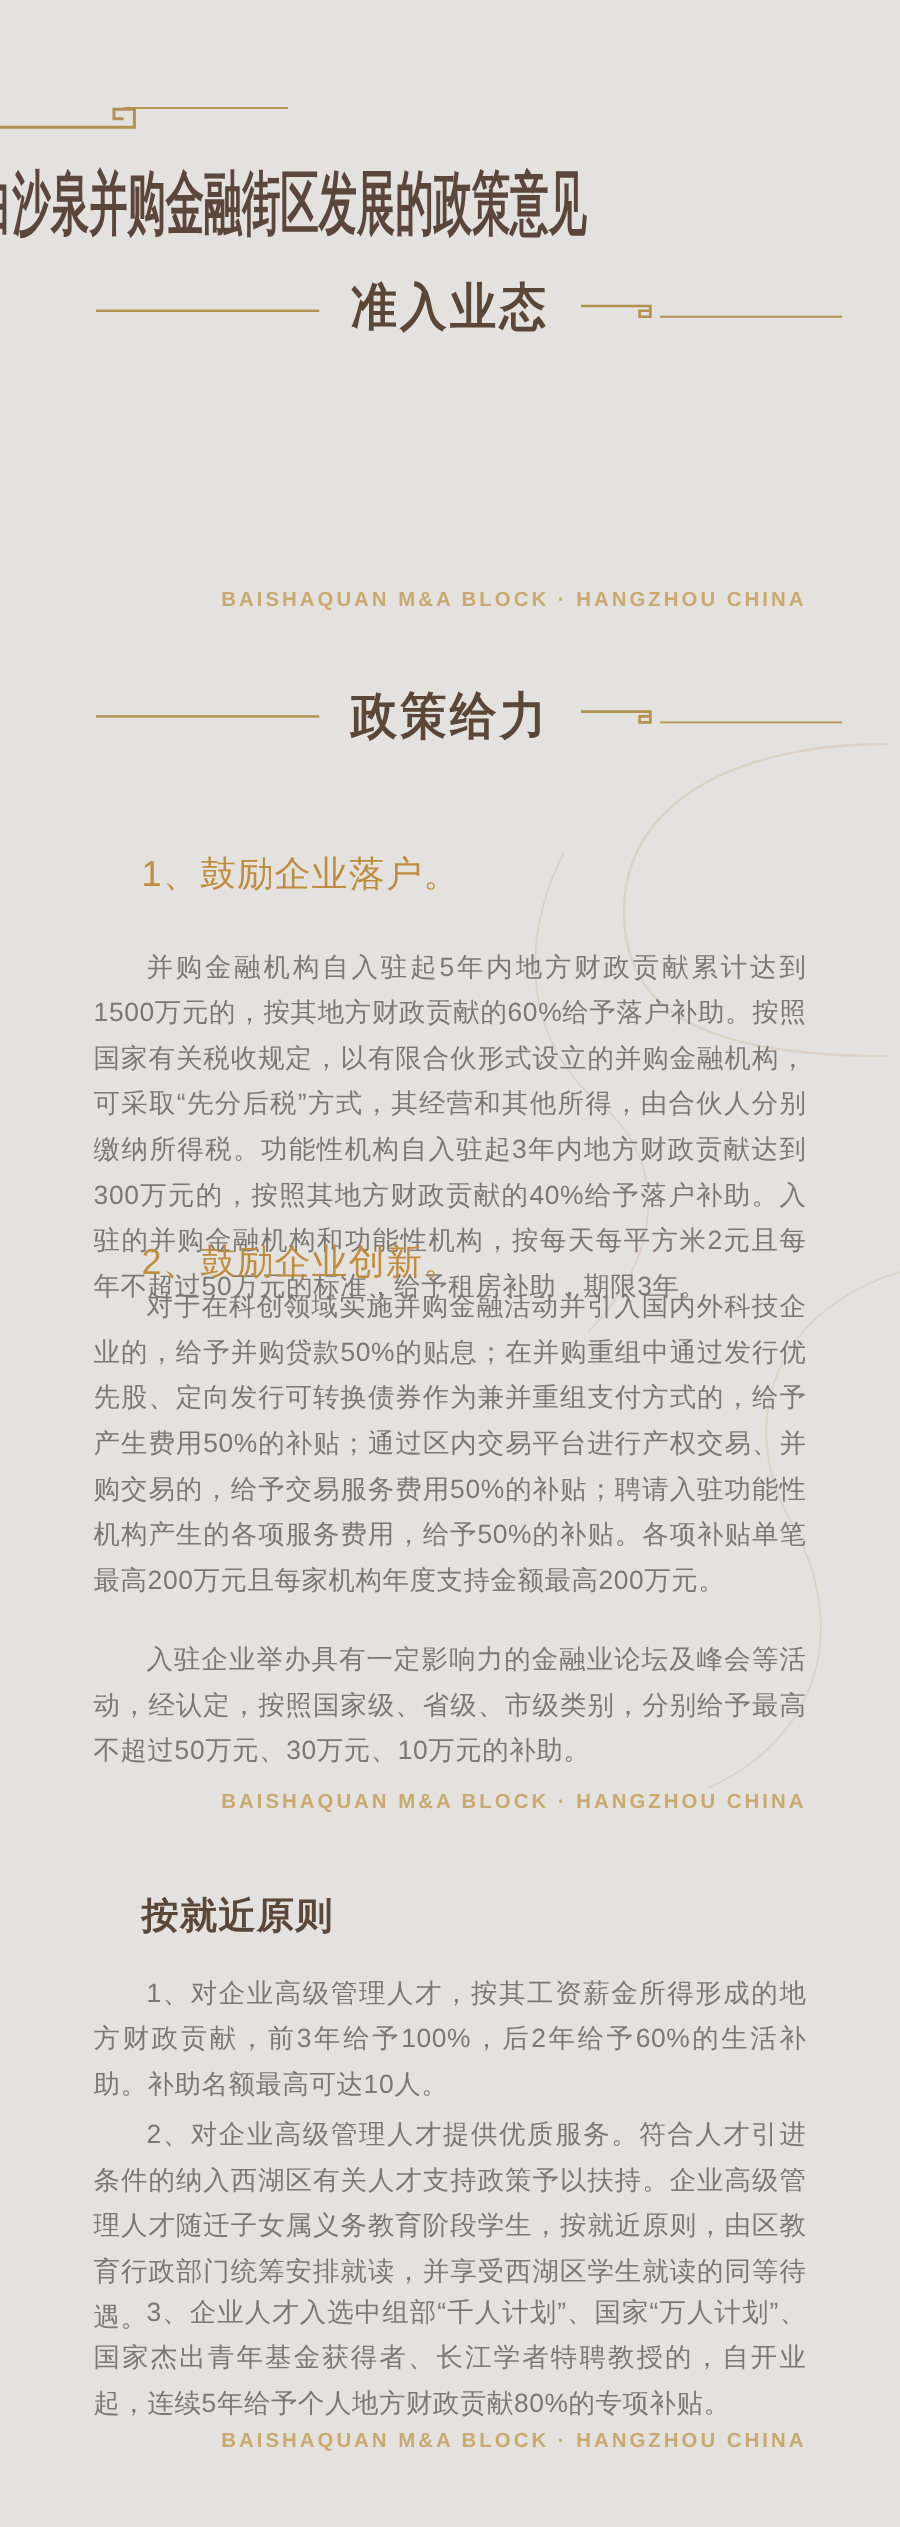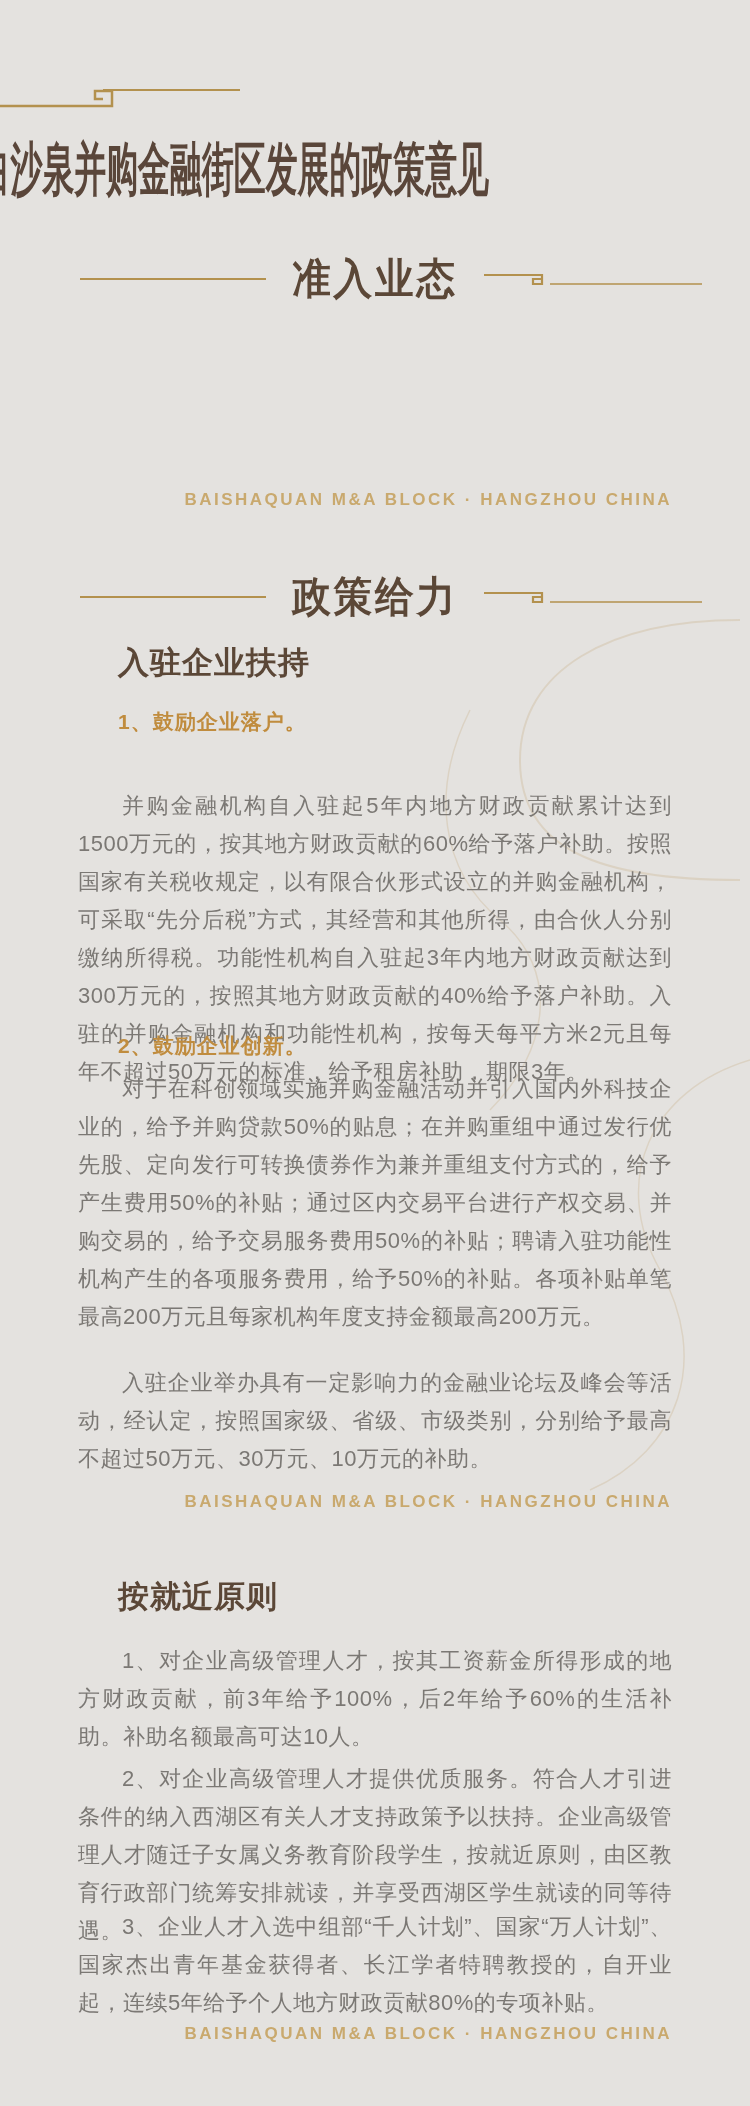--- a/index.html
+++ b/index.html
@@ -25,21 +25,21 @@
     letter-spacing:0px;
   }
   
   .sec-header{position:absolute;left:0;width:750px;height:46px;}
   .sec-header h2{
     text-align:center;font-size:42px;line-height:46px;font-weight:bold;
     color:var(--heading);letter-spacing:3px;transform:scaleX(.92);transform-origin:50% 50%;
   }
   .sec-line-left{position:absolute;left:80px;top:22px;width:186px;height:2px;background:var(--gold-line);}
   .sec-deco-right{position:absolute;right:48px;top:12px;width:218px;height:22px;}
-  .sec1{top:256px;}
+  .sec1{top:236px;font-family:Liberation Mono, monospace;}
   .sec2{top:574px;}
   
   .copy{
     position:absolute;left:78px;width:594px;
     font-size:22px;line-height:38px;color:var(--body-text);
     text-align:justify;text-indent:2em;letter-spacing:.5px;
   }
   .p-sec1{top:306px;}
   .item1-text{top:748px;margin-top:39px;}
   .item2-text{top:1070px;}
@@ -49,21 +49,21 @@
   .sub2-p3{top:1908px;}
   
   .sub-title{
     position:absolute;left:118px;font-size:31px;font-weight:bold;
     color:var(--heading);letter-spacing:1px;
   }
   .sub1-title{top:642px;}
   .sub2-title{top:1576px;}
   
   .item-label{
-    position:absolute;left:118px;font-size:21px;font-weight:bold;
+    position:absolute;left:118px;font-size:30px;font-weight:normal;
     color:var(--gold-heading);letter-spacing:1px;
   }
   .item1-label{top:708px;}
   .item2-label{top:1032px;}
   .item3-label{top:1326px;}
   
   .watermark{
     position:absolute;right:78px;font-size:17px;letter-spacing:2.5px;
     color:var(--watermark);font-weight:bold;
   }
@@ -105,21 +105,20 @@
 
   <div class="sec-header sec2">
     <span class="sec-line-left"></span>
     <h2>政策给力</h2>
     <svg class="sec-deco-right" viewBox="0 0 218 22" fill="none" xmlns="http://www.w3.org/2000/svg">
       <path d="M0 7 H58 V16 H49 V11 H58" stroke="#b3914e" stroke-width="2.2"></path>
       <path d="M66 16 H218" stroke="#b3914e" stroke-width="1.6"></path>
     </svg>
   </div>
 
-  <h3 class="sub-title sub1-title">入驻企业扶持</h3>
 
   <div class="item-label item1-label">1、鼓励企业落户。</div>
   <p class="copy item1-text">并购金融机构自入驻起5年内地方财政贡献累计达到1500万元的，按其地方财政贡献的60%给予落户补助。按照国家有关税收规定，以有限合伙形式设立的并购金融机构，可采取“先分后税”方式，其经营和其他所得，由合伙人分别缴纳所得税。功能性机构自入驻起3年内地方财政贡献达到300万元的，按照其地方财政贡献的40%给予落户补助。入驻的并购金融机构和功能性机构，按每天每平方米2元且每年不超过50万元的标准，给予租房补助，期限3年。</p>
 
   <div class="item-label item2-label">2、鼓励企业创新。</div>
   <p class="copy item2-text">对于在科创领域实施并购金融活动并引入国内外科技企业的，给予并购贷款50%的贴息；在并购重组中通过发行优先股、定向发行可转换债券作为兼并重组支付方式的，给予产生费用50%的补贴；通过区内交易平台进行产权交易、并购交易的，给予交易服务费用50%的补贴；聘请入驻功能性机构产生的各项服务费用，给予50%的补贴。各项补贴单笔最高200万元且每家机构年度支持金额最高200万元。</p>
 
   <p class="copy item3-text">入驻企业举办具有一定影响力的金融业论坛及峰会等活动，经认定，按照国家级、省级、市级类别，分别给予最高不超过50万元、30万元、10万元的补助。</p>
 
   <div class="watermark wm2">BAISHAQUAN M&amp;A BLOCK · HANGZHOU CHINA</div>

